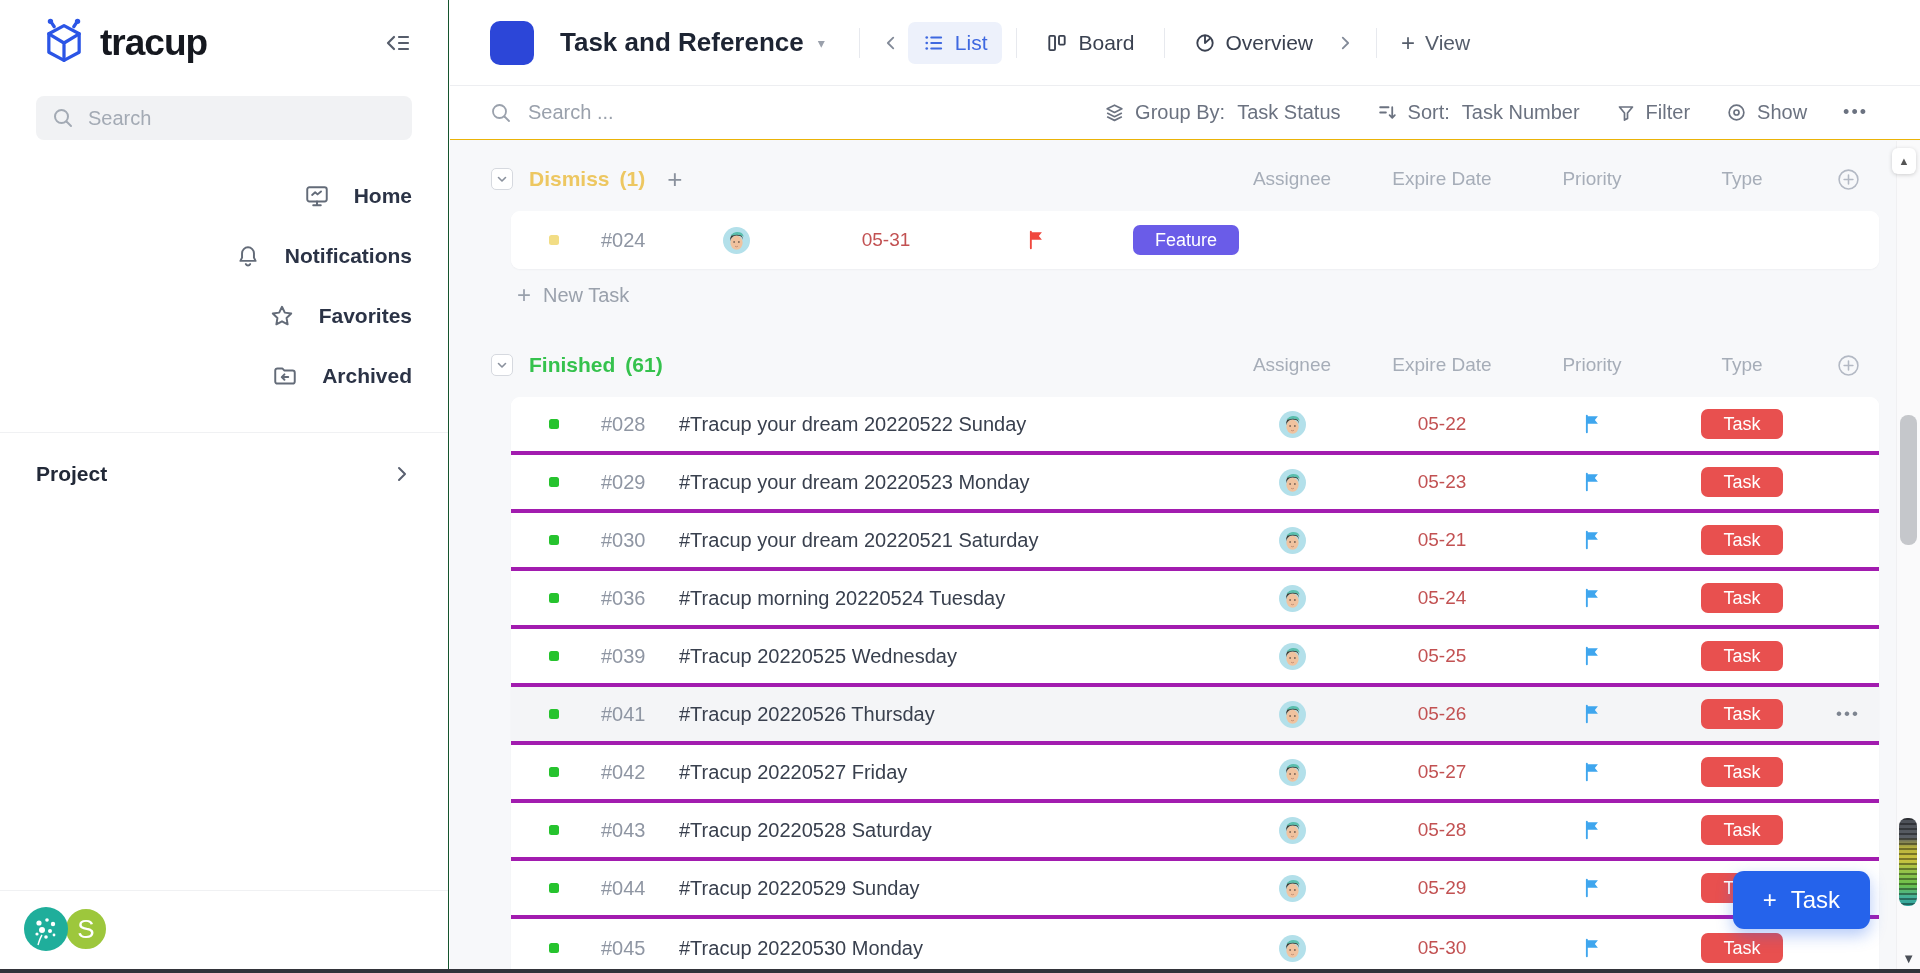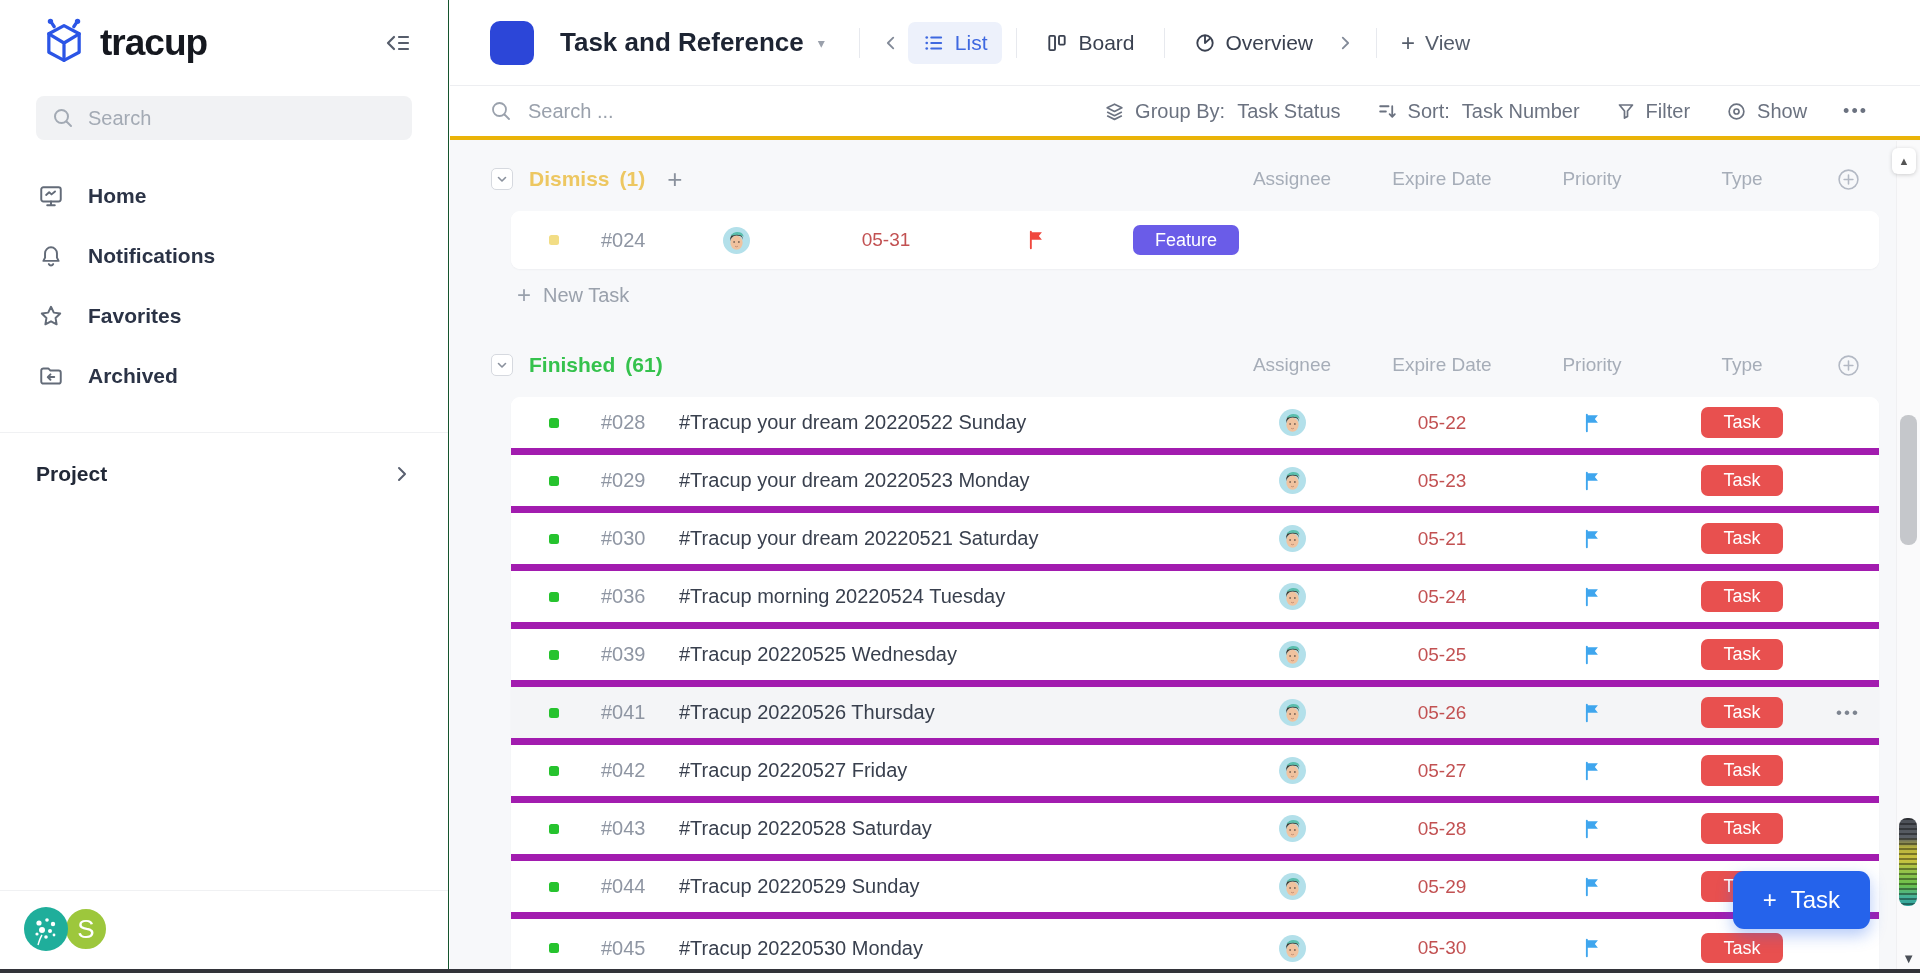--- a/index.html
+++ b/index.html
@@ -9,21 +9,21 @@
   
   .sidebar{position:absolute;left:0;top:0;width:449px;height:973px;background:#fff;border-right:1px solid #14532d;}
   .logo-row{display:flex;align-items:center;height:86px;padding:0 36px;}
   .logo-mark{width:56px;height:56px;display:flex;align-items:center;justify-content:center;}
   .logo-text{font-size:37px;font-weight:700;color:#15181f;letter-spacing:-1px;margin-left:8px;}
   .collapse-btn{margin-left:auto;color:#5d6472;cursor:pointer;display:flex;align-items:center;}
   .side-search{margin:10px 36px 0 36px;height:44px;background:#f1f2f4;border-radius:8px;display:flex;align-items:center;padding:0 16px;}
   .side-search input{border:none;background:transparent;outline:none;font-size:20px;margin-left:12px;width:100%;color:#39404e;font-family:"Liberation Sans",sans-serif;}
   .side-search input::placeholder{color:#a3aab4;}
   .side-nav{margin-top:26px;}
-  .side-item{display:flex;align-items:center;height:60px;padding:0 36px;cursor:pointer;}
+  .side-item{display:flex;align-items:center;height:60px;padding:0 36px;cursor:pointer;justify-content:flex-end;}
   .side-item .ic{width:30px;display:flex;justify-content:center;color:#636b79;}
   .side-item .lbl{margin-left:22px;font-size:21px;font-weight:700;color:#2b3346;}
   .side-divider{height:1px;background:#f0f1f3;margin:26px 0 0 0;}
   .project-row{display:flex;align-items:center;height:62px;padding:0 36px;margin-top:10px;cursor:pointer;gap:29px;}
   .project-row .lbl{font-size:21px;font-weight:700;color:#222938;}
   .project-row .chev{margin-left:auto;color:#596070;display:flex;}
   .side-bottom{position:absolute;left:0;bottom:4px;width:100%;border-top:1px solid #f0f1f3;padding:16px 0 18px 24px;display:flex;align-items:center;}
   .org-avatar{width:44px;height:44px;border-radius:50%;position:relative;z-index:1;}
   .user-avatar{width:44px;height:44px;border-radius:50%;background:#9dc73c;color:#fff;display:flex;align-items:center;justify-content:center;font-size:26px;font-weight:400;margin-left:-4px;border:2px solid #fff;}
 
@@ -33,21 +33,21 @@
   .proj-icon{width:44px;height:44px;border-radius:10px;background:#2c46d8;flex:none;}
   .page-title{font-size:26px;font-weight:700;color:#1d2433;margin-left:26px;white-space:nowrap;}
   .title-caret{margin-left:14px;color:#9aa0ab;font-size:14px;}
   .vsep{width:1px;height:30px;background:#e7e9ee;margin:0 14px;flex:none;}
   .nav-chev{color:#828a98;display:flex;align-items:center;padding:0 8px;cursor:pointer;}
   .view-tab{display:flex;align-items:center;gap:10px;font-size:21px;color:#3a4150;padding:9px 15px;border-radius:7px;cursor:pointer;white-space:nowrap;justify-content:flex-end;}
   .view-tab.active{background:#edf1fb;color:#3e68e0;font-weight:400;}
   .add-view{display:flex;align-items:center;gap:10px;font-size:21px;color:#555d6b;cursor:pointer;padding:0 10px;}
   .plus-glyph{font-size:24px;font-weight:400;line-height:1;color:inherit;}
 
-  .toolbar{height:54px;background:#fff;border-bottom:4px solid #eab308;display:flex;align-items:center;padding:0 52px 0 40px;}
+  .toolbar{height:54px;background:#fff;border-bottom:1px solid #eab308;display:flex;align-items:center;padding:0 52px 0 40px;}
   .tb-search{display:flex;align-items:center;color:#9aa1ac;}
   .tb-search input{border:none;outline:none;background:transparent;font-size:20px;margin-left:14px;width:300px;color:#39404e;font-family:"Liberation Sans",sans-serif;}
   .tb-search input::placeholder{color:#9aa1ac;}
   .tb-right{margin-left:auto;display:flex;align-items:center;gap:36px;color:#6b7280;font-size:20px;}
   .tb-ctrl{display:flex;align-items:center;gap:10px;cursor:pointer;white-space:nowrap;}
   .tb-ctrl .val{margin-left:2px;}
   .more-dots{letter-spacing:2px;color:#6b7280;font-size:18px;cursor:pointer;}
 
   .content{position:absolute;top:141px;left:0;right:24px;bottom:4px;overflow:hidden;padding:18px 17px 0 41px;}
 
@@ -56,21 +56,21 @@
   .group-name{font-size:21px;font-weight:700;margin-left:16px;cursor:pointer;}
   .group-count{font-size:21px;font-weight:700;margin-left:10px;}
   .group-add{font-size:26px;color:#8a919d;margin-left:22px;cursor:pointer;line-height:1;}
   .head-spacer{flex:1;}
   .col{flex:none;display:flex;align-items:center;justify-content:center;}
   .col-assignee{width:150px;}.col-date{width:150px;}.col-priority{width:150px;}.col-type{width:150px;}.col-more{width:62px;}
   .colhead{font-size:19px;color:#a6adb8;}
   .addcol{color:#b3b9c4;cursor:pointer;display:flex;}
 
   .group-card{background:#fff;border-radius:9px;margin:12px 0 0 20px;overflow:hidden;box-shadow:0 1px 2px rgba(25,30,40,.04);}
-  .task-row{display:flex;align-items:center;height:58px;border-bottom:7px solid #a21caf;background:#fff;cursor:pointer;}
+  .task-row{display:flex;align-items:center;height:58px;border-bottom:4px solid #a21caf;background:#fff;cursor:pointer;}
   .task-row:last-child{border-bottom:none;}
   .task-row.hovered{background:#f4f5f7;}
   .dot{width:10px;height:10px;border-radius:2.5px;margin-left:38px;flex:none;}
   .task-id{font-size:20px;color:#8f96a3;margin-left:42px;width:60px;flex:none;}
   .task-title{font-size:20px;color:#39404e;margin-left:18px;flex:1;white-space:nowrap;overflow:hidden;}
   .expire{font-size:19px;color:#c25152;}
   .badge{color:#fff;font-size:18px;padding:5px 22px;border-radius:7px;line-height:1.15;}
   .row-more{color:#7d8490;letter-spacing:2px;font-size:17px;visibility:hidden;}
   .task-row.hovered .row-more{visibility:visible;}
   .group-footer{display:flex;align-items:center;height:40px;margin:6px 0 0 26px;color:#9aa1ac;font-size:20px;cursor:pointer;gap:12px;}

